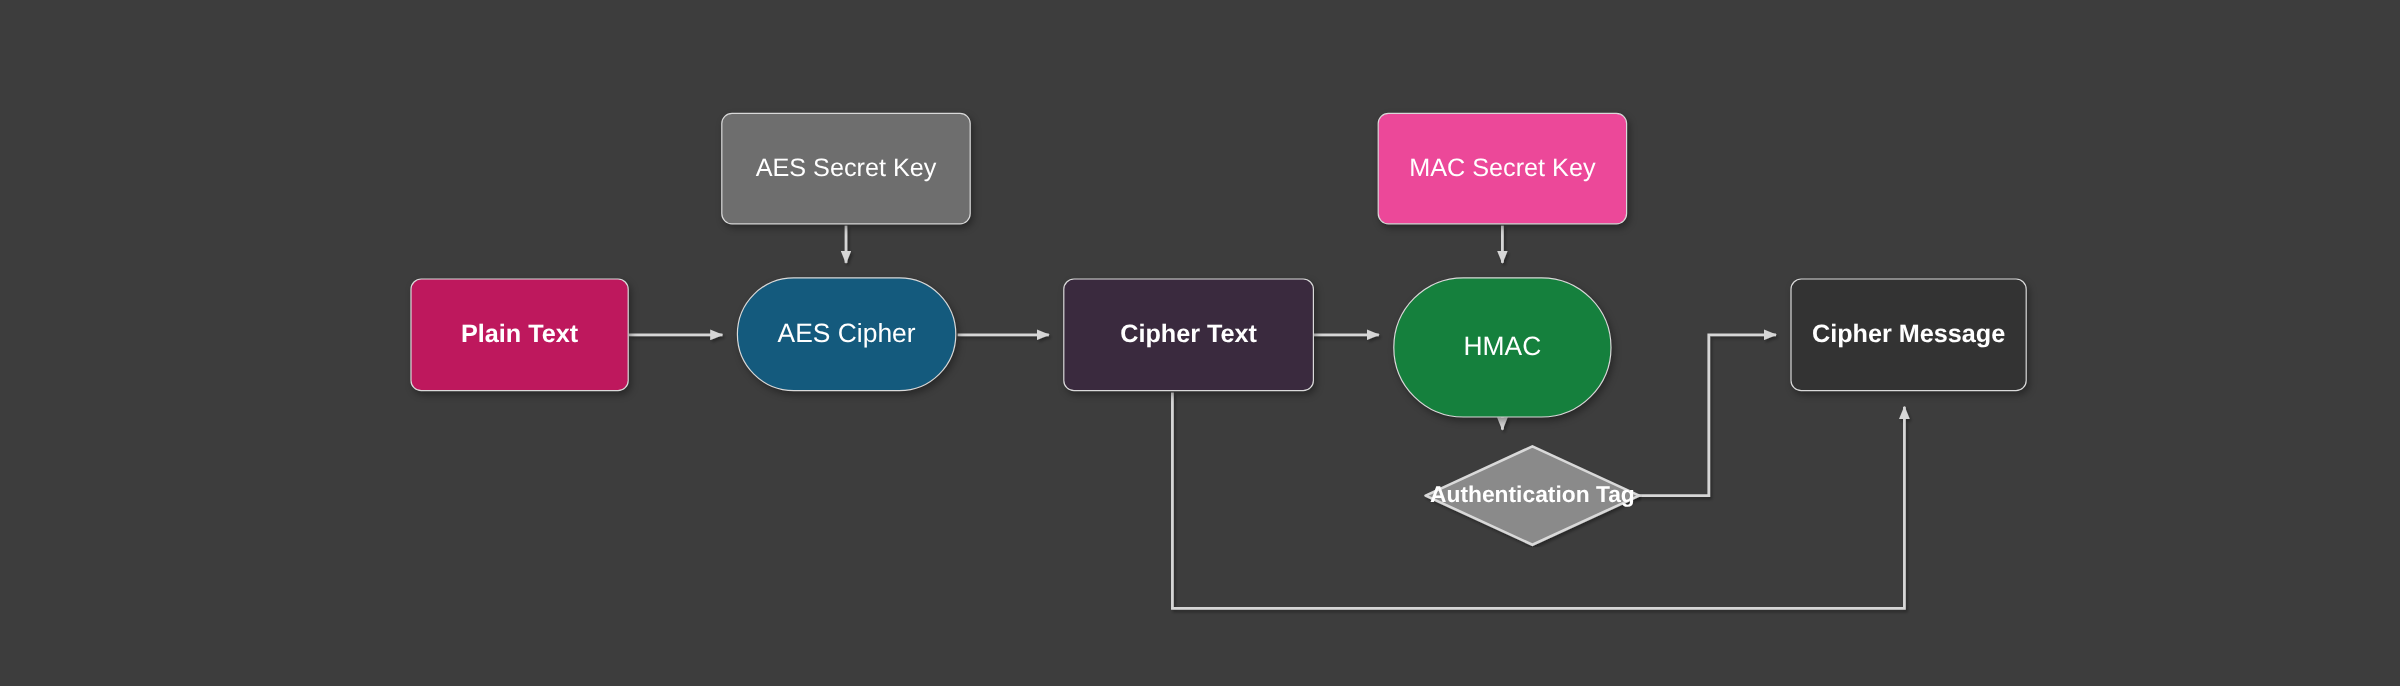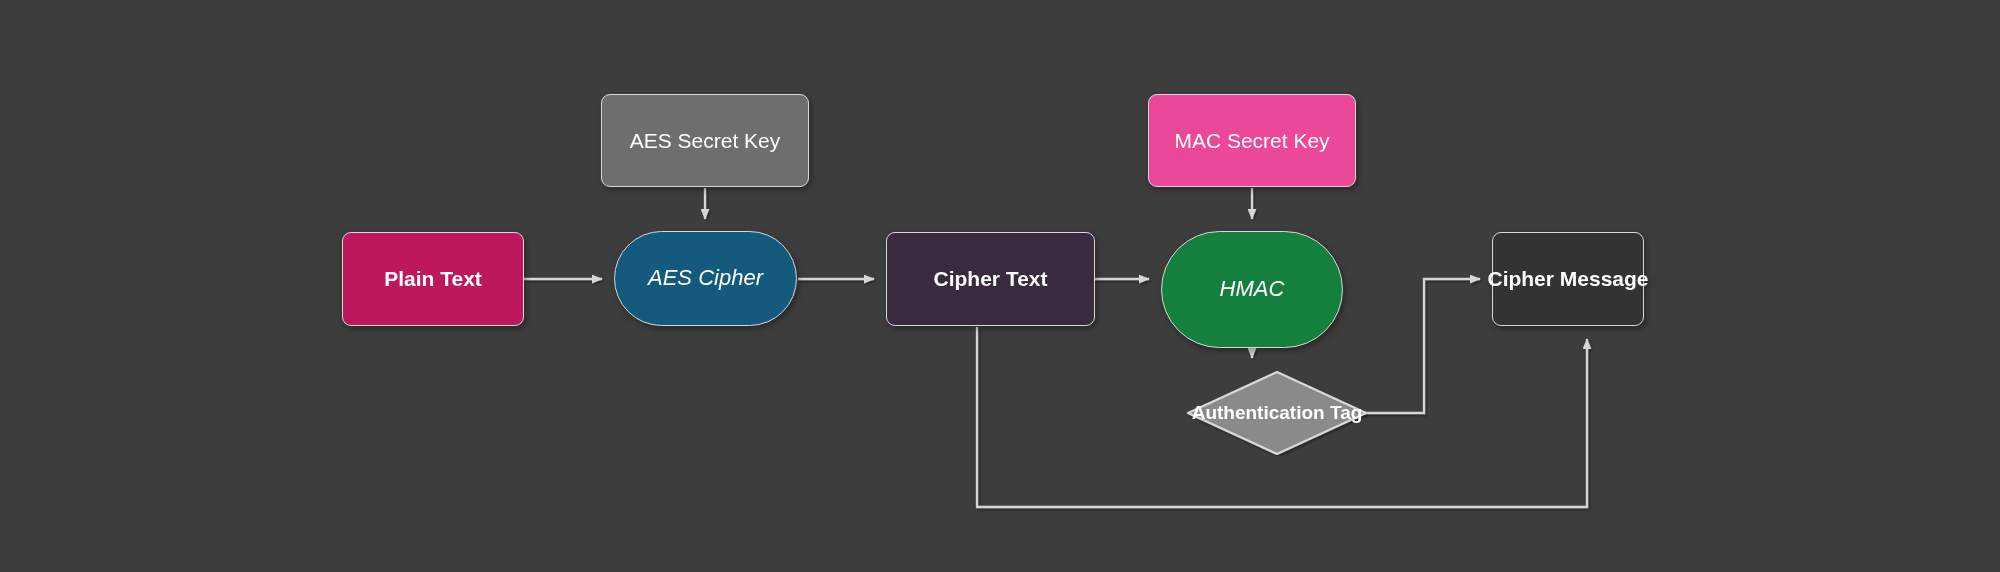--- a/index.html
+++ b/index.html
@@ -44,21 +44,21 @@
     border: 1.6px solid #d9d9d9;
     border-radius: 999px;
   }
   .label {
     position: relative;
     z-index: 3;
     pointer-events: none;
     white-space: nowrap;
   }
   .bold { font-weight: bold; }
-  .italic { font-style: italic; }
+  .italic { }
 
   
   #node-plaintext {
     left: 342px; top: 232px; width: 182px; height: 94px;
     background: #be185d;
     font-size: 21px;
   }
   #node-aes-key {
     left: 601px; top: 94px; width: 208px; height: 93px;
     background: #6e6e6e;
@@ -78,21 +78,21 @@
     left: 1148px; top: 94px; width: 208px; height: 93px;
     background: #ec4899;
     font-size: 21px;
   }
   #node-hmac {
     left: 1161px; top: 231px; width: 182px; height: 117px;
     background: #15803d;
     font-size: 22px;
   }
   #node-cipher-message {
-    left: 1492px; top: 232px; width: 152px; height: 94px;
+    left: 1492px; top: 232px; width: 197px; height: 94px;
     background: #333333;
     font-size: 21px;
   }
   
   #node-auth-tag {
     left: 1186px; top: 370px; width: 182px; height: 86px;
     background: transparent;
     border: none;
     font-size: 19px;
     filter: none;

